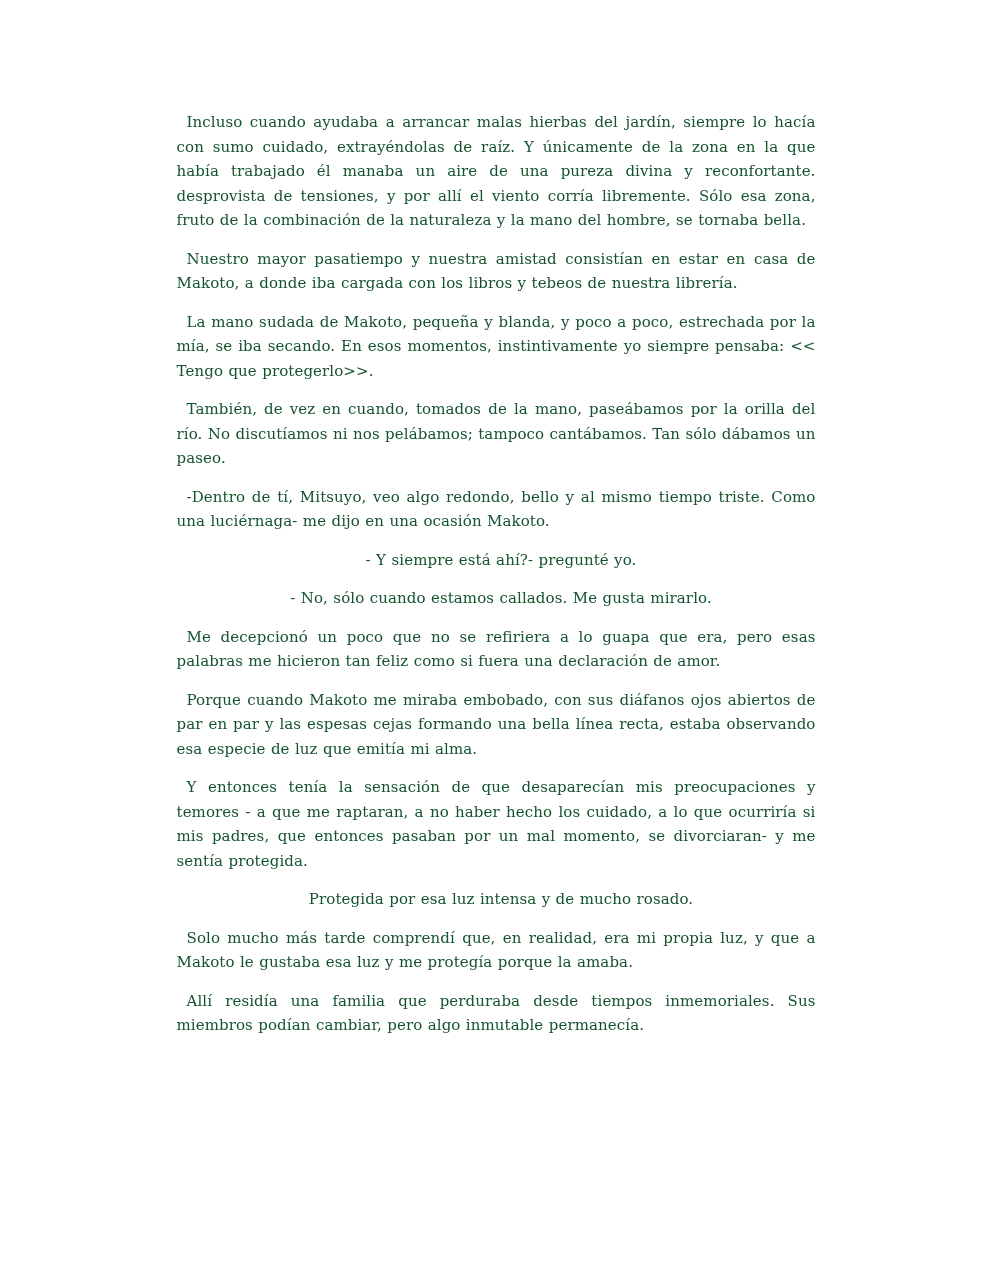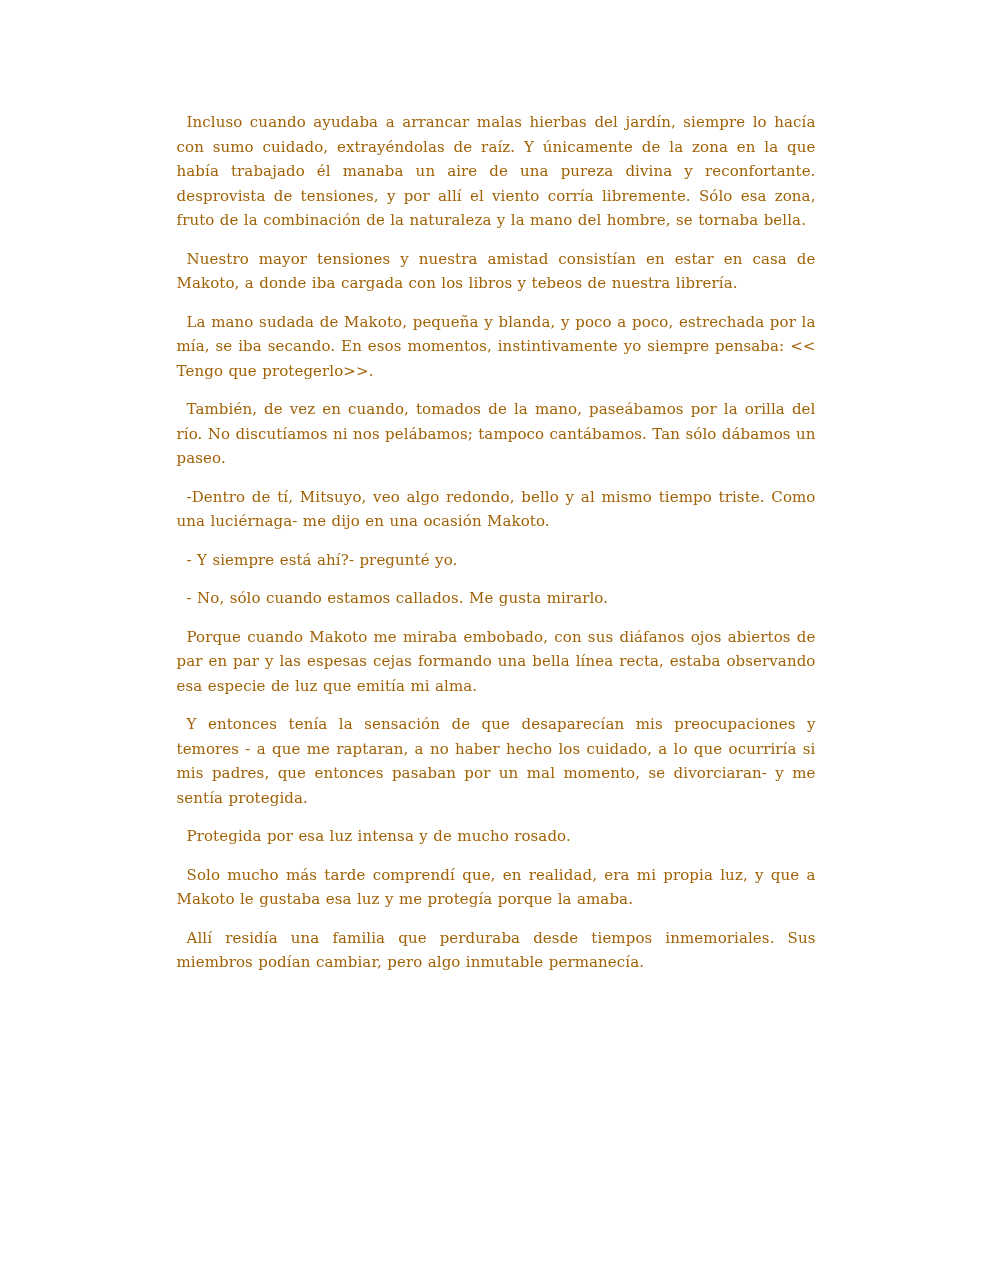--- a/index.html
+++ b/index.html
@@ -9,44 +9,45 @@
   }
   .page {
     position: relative;
     width: 933px;
     min-height: 1280px;
     margin: 0 auto;
     background: #ffffff;
     box-sizing: border-box;
     padding: 110px 146px 60px 148px;
     font-family: "DejaVu Serif", "Liberation Serif", serif;
-    color: #a16207;
+    color: #14532d;
   }
   .page p {
     margin: 0 0 14px 0;
     font-size: 15px;
     line-height: 24.5px;
     text-align: justify;
     text-indent: 10px;
     letter-spacing: 0.1px;
     word-spacing: 0.5px;
   }
   .page p.dialogue {
-    text-align: left;
+    text-align: center;
   }
 </style>
 </head>
 <body>
 
 <div class="page">
   <p>Incluso cuando ayudaba a arrancar malas hierbas del jardín, siempre lo hacía con sumo cuidado, extrayéndolas de raíz. Y únicamente de la zona en la que había trabajado él manaba un aire de una pureza divina y reconfortante. desprovista de tensiones, y por allí el viento corría libremente. Sólo esa zona, fruto de la combinación de la naturaleza y la mano del hombre, se tornaba bella.</p>
-  <p>Nuestro mayor tensiones y nuestra amistad consistían en estar en casa de Makoto, a donde iba cargada con los libros y tebeos de nuestra librería.</p>
+  <p>Nuestro mayor pasatiempo y nuestra amistad consistían en estar en casa de Makoto, a donde iba cargada con los libros y tebeos de nuestra librería.</p>
   <p>La mano sudada de Makoto, pequeña y blanda, y poco a poco, estrechada por la mía, se iba secando. En esos momentos, instintivamente yo siempre pensaba: &lt;&lt; Tengo que protegerlo&gt;&gt;.</p>
   <p>También, de vez en cuando, tomados de la mano, paseábamos por la orilla del río. No discutíamos ni nos pelábamos; tampoco cantábamos. Tan sólo dábamos un paseo.</p>
   <p>-Dentro de tí, Mitsuyo, veo algo redondo, bello y al mismo tiempo triste. Como una luciérnaga- me dijo en una ocasión Makoto.</p>
   <p class="dialogue">- Y siempre está ahí?- pregunté yo.</p>
   <p class="dialogue">- No, sólo cuando estamos callados. Me gusta mirarlo.</p>
+  <p>Me decepcionó un poco que no se refiriera a lo guapa que era, pero esas palabras me hicieron tan feliz como si fuera una declaración de amor.</p>
   <p>Porque cuando Makoto me miraba embobado, con sus diáfanos ojos abiertos de par en par y las espesas cejas formando una bella línea recta, estaba observando esa especie de luz que emitía mi alma.</p>
   <p>Y entonces tenía la sensación de que desaparecían mis preocupaciones y temores - a que me raptaran, a no haber hecho los cuidado, a lo que ocurriría si mis padres, que entonces pasaban por un mal momento, se divorciaran- y me sentía protegida.</p>
   <p class="dialogue">Protegida por esa luz intensa y de mucho rosado.</p>
   <p>Solo mucho más tarde comprendí que, en realidad, era mi propia luz, y que a Makoto le gustaba esa luz y me protegía porque la amaba.</p>
   <p>Allí residía una familia que perduraba desde tiempos inmemoriales. Sus miembros podían cambiar, pero algo inmutable permanecía.</p>
 </div>
 
 </body></html>

